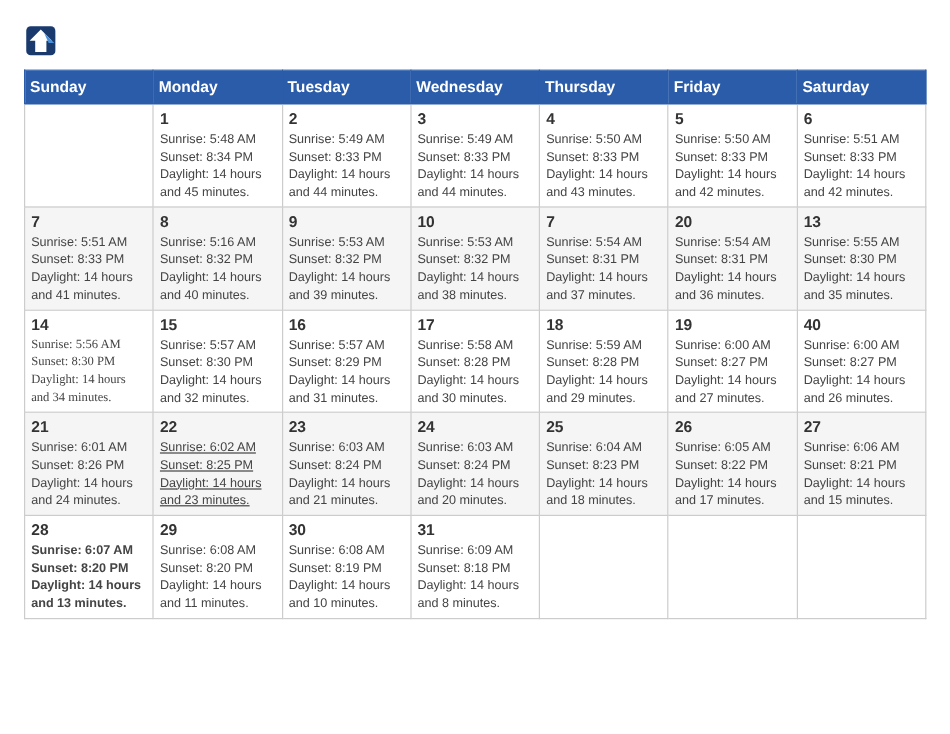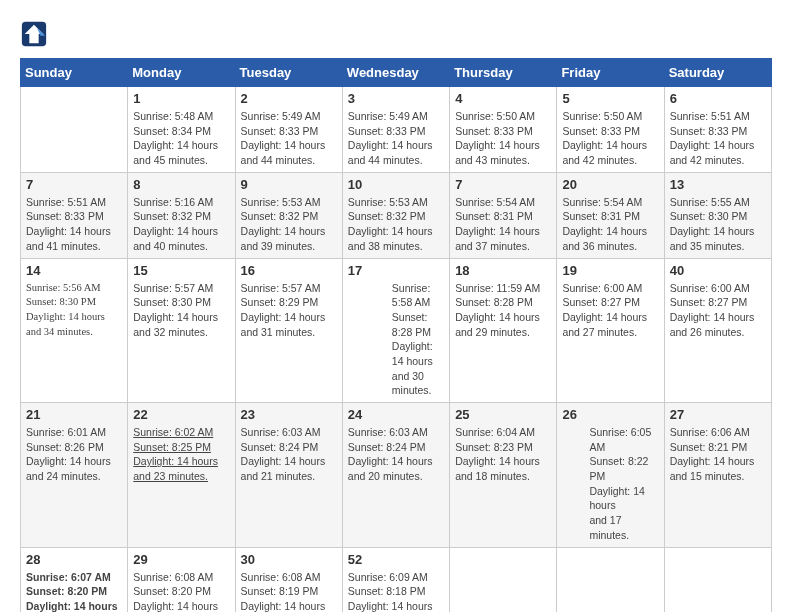--- a/index.html
+++ b/index.html
@@ -235,28 +235,28 @@
         </td>
         <td>
           <div class="day-number">16</div>
           <div class="day-info" style="white-space: pre-line;">Sunrise: 5:57 AM
 Sunset: 8:29 PM
 Daylight: 14 hours
 and 31 minutes.</div>
         </td>
         <td>
           <div class="day-number">17</div>
-          <div class="day-info" style="white-space: pre-line; margin-left: 44px;">Sunrise: 5:58 AM
+          <div class="day-info" style="white-space: pre-line;">Sunrise: 5:58 AM
 Sunset: 8:28 PM
 Daylight: 14 hours
 and 30 minutes.</div>
         </td>
         <td>
           <div class="day-number">18</div>
-          <div class="day-info" style="white-space: pre-line;">Sunrise: 11:59 AM
+          <div class="day-info" style="white-space: pre-line;">Sunrise: 5:59 AM
 Sunset: 8:28 PM
 Daylight: 14 hours
 and 29 minutes.</div>
         </td>
         <td>
           <div class="day-number">19</div>
           <div class="day-info" style="white-space: pre-line;">Sunrise: 6:00 AM
 Sunset: 8:27 PM
 Daylight: 14 hours
 and 27 minutes.</div>
@@ -300,21 +300,21 @@
         </td>
         <td>
           <div class="day-number">25</div>
           <div class="day-info" style="white-space: pre-line;">Sunrise: 6:04 AM
 Sunset: 8:23 PM
 Daylight: 14 hours
 and 18 minutes.</div>
         </td>
         <td>
           <div class="day-number">26</div>
-          <div class="day-info" style="white-space: pre-line; margin-left: 27px;">Sunrise: 6:05 AM
+          <div class="day-info" style="white-space: pre-line;">Sunrise: 6:05 AM
 Sunset: 8:22 PM
 Daylight: 14 hours
 and 17 minutes.</div>
         </td>
         <td>
           <div class="day-number">27</div>
           <div class="day-info" style="white-space: pre-line;">Sunrise: 6:06 AM
 Sunset: 8:21 PM
 Daylight: 14 hours
 and 15 minutes.</div>
@@ -336,21 +336,21 @@
 and 11 minutes.</div>
         </td>
         <td>
           <div class="day-number">30</div>
           <div class="day-info" style="white-space: pre-line;">Sunrise: 6:08 AM
 Sunset: 8:19 PM
 Daylight: 14 hours
 and 10 minutes.</div>
         </td>
         <td>
-          <div class="day-number">52</div>
+          <div class="day-number">31</div>
           <div class="day-info" style="white-space: pre-line;">Sunrise: 6:09 AM
 Sunset: 8:18 PM
 Daylight: 14 hours
 and 8 minutes.</div>
         </td>
         <td class="empty-cell"></td>
         <td class="empty-cell"></td>
         <td class="empty-cell"></td>
       </tr>
     </tbody>

